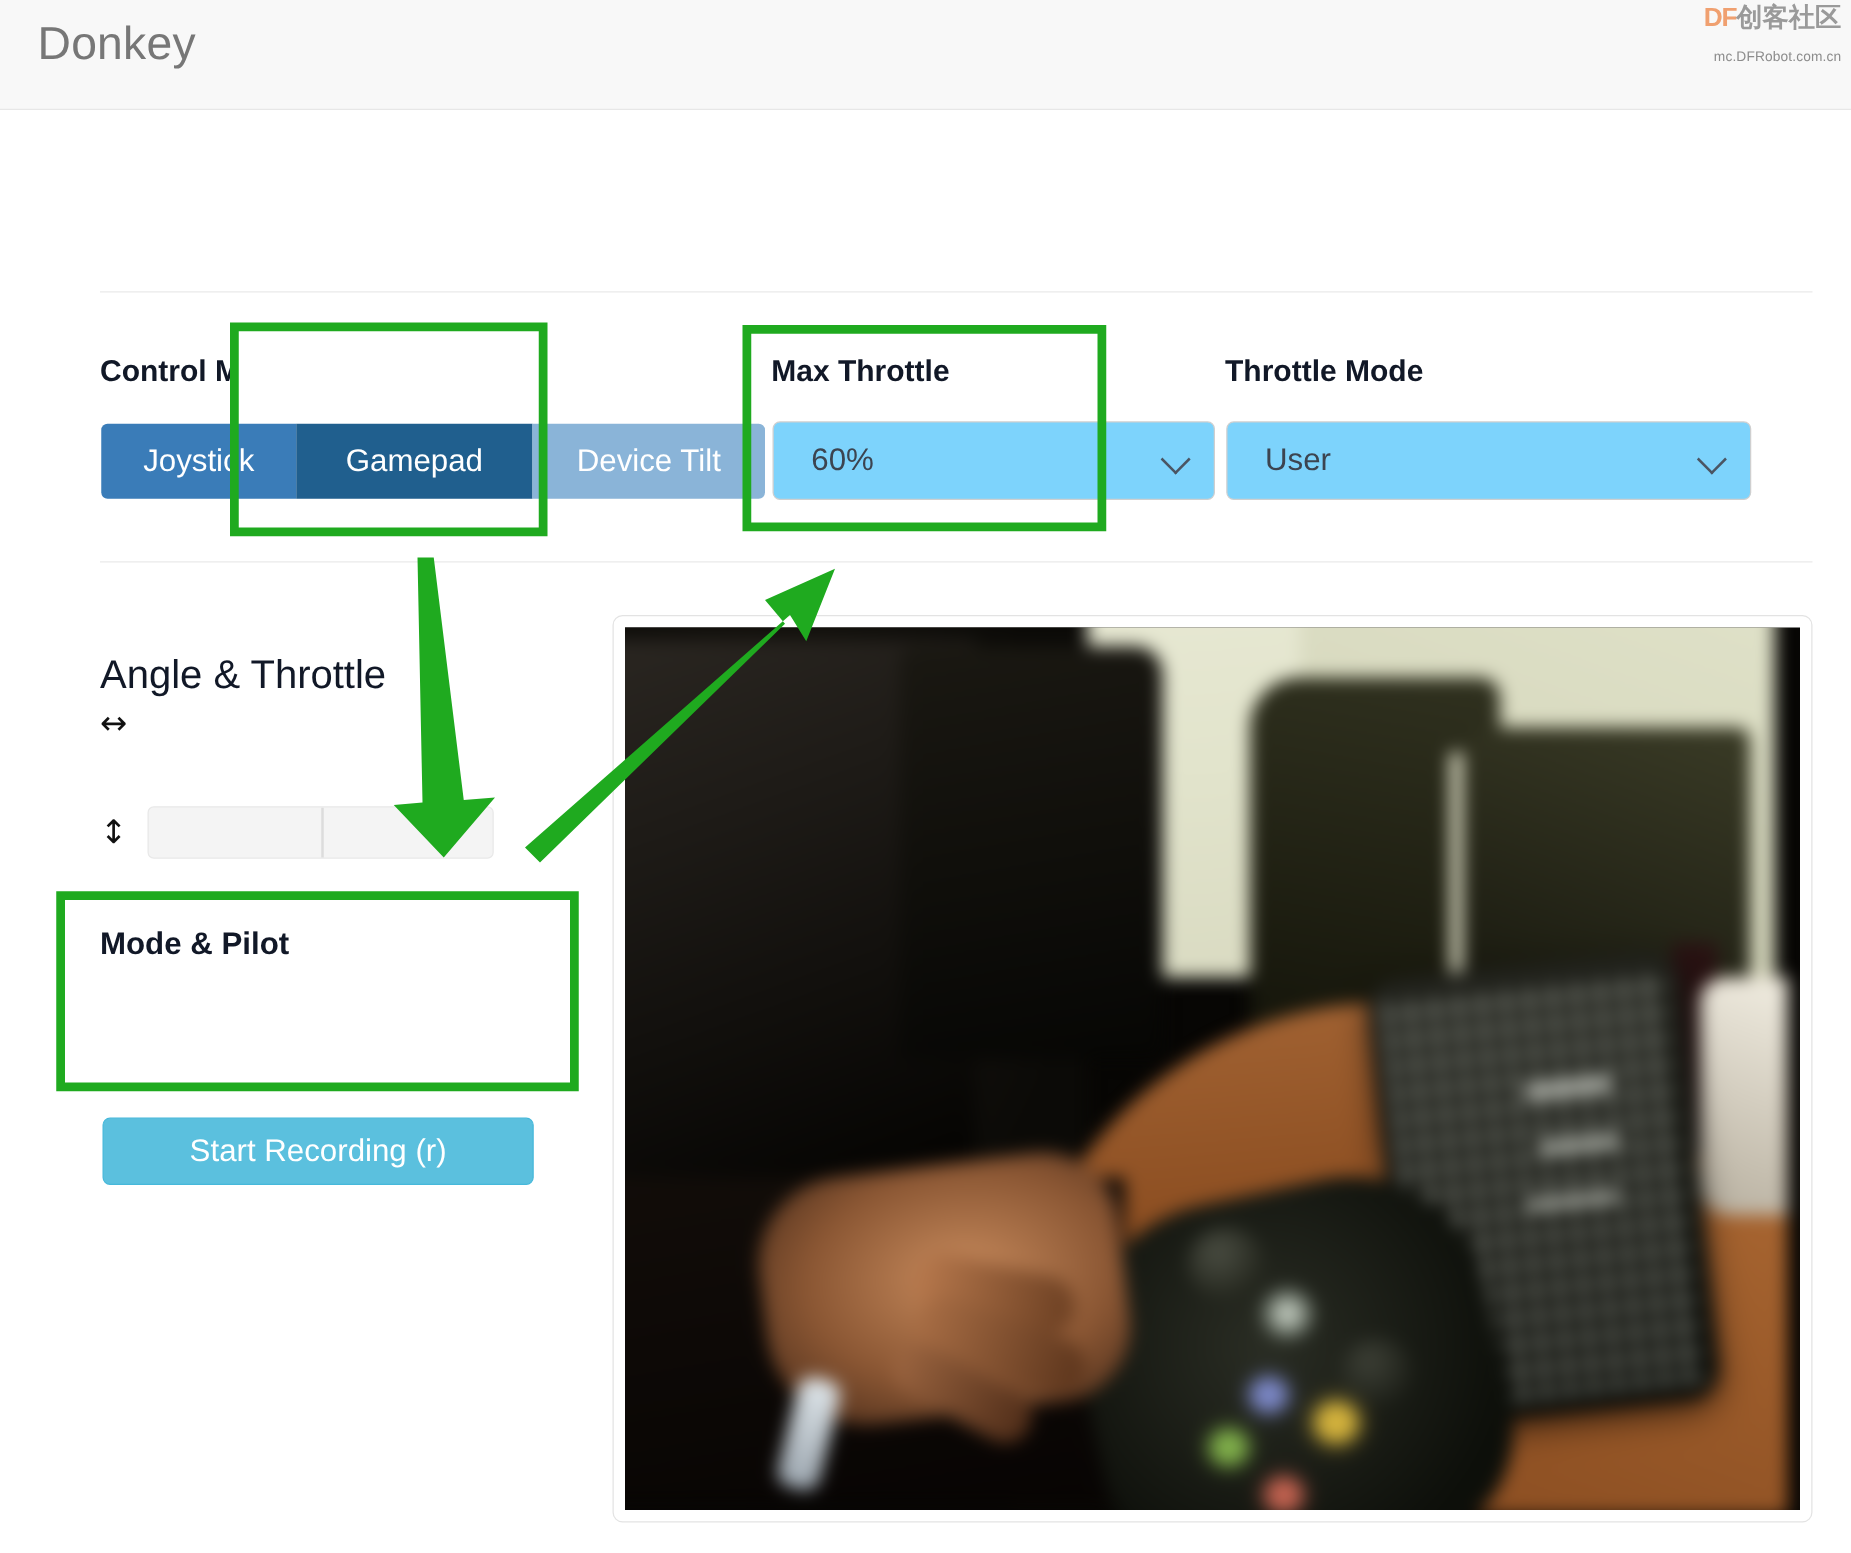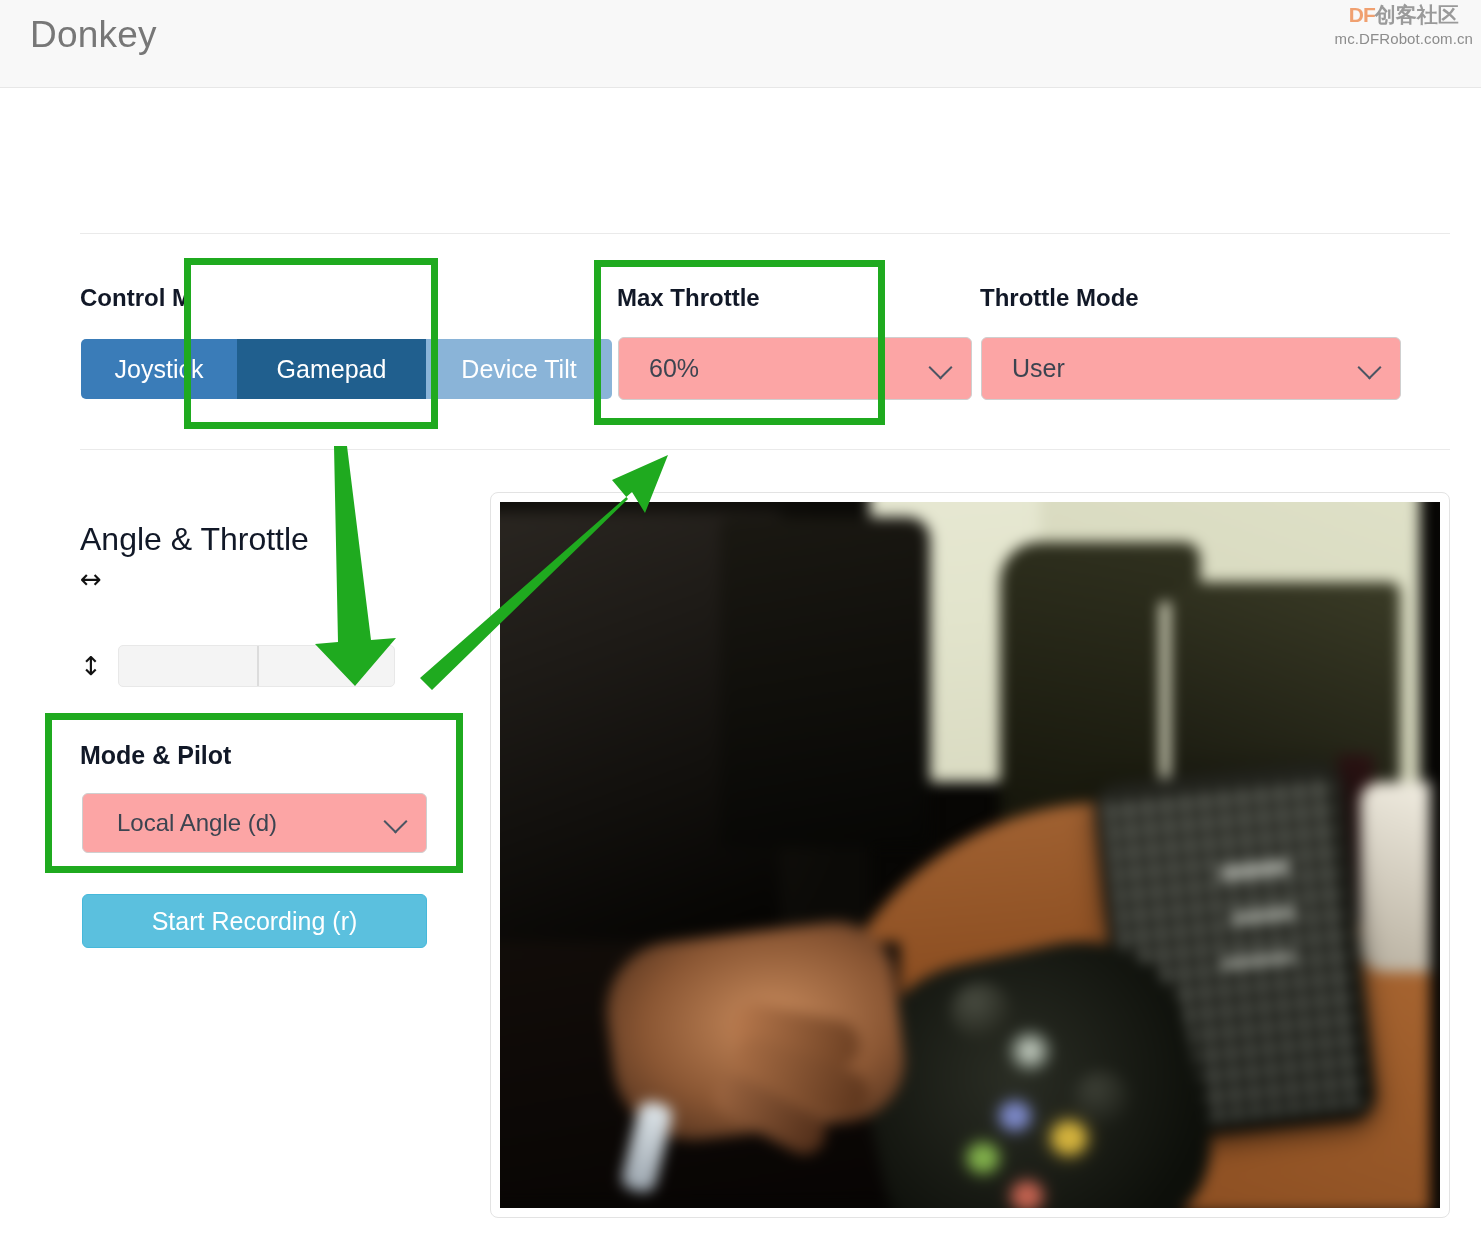--- a/index.html
+++ b/index.html
@@ -19,25 +19,25 @@
     background: #f8f8f8;
     border-bottom: 1px solid #e7e7e7;
   }
   .brand {
     position: absolute; left: 30px; top: 13px;
     font-size: 37px; color: #777777; font-weight: 400;
     letter-spacing: 0.2px; line-height: 1.2;
   }
 
   
-  .watermark { position: absolute; right: 8px; top: 4px; text-align: center; }
+  .watermark { position: absolute; right: 8px; top: 4px; text-align: right; }
   .wm-line1 { font-size: 21px; font-weight: bold; line-height: 1.05; white-space: nowrap; }
   .wm-df { color: #f0a070; letter-spacing: -1px; }
   .wm-cn { color: #9a9a9a; }
-  .wm-line2 { font-size: 15px; color: #8c8c8c; margin-top: 4px; white-space: nowrap; letter-spacing: 0.1px; }
+  .wm-line2 { font-size: 11px; color: #8c8c8c; margin-top: 14px; white-space: nowrap; letter-spacing: 0.1px; }
 
   
   .hr { position: absolute; left: 80px; width: 1370px; height: 1px; background: #eaeaea; }
   #hr-top { top: 233px; }
   #hr-mid { top: 449px; }
 
   
   .ctrl-label {
     position: absolute;
     font-size: 24px; font-weight: bold; color: #111827;
@@ -66,21 +66,21 @@
     display: flex; align-items: center; justify-content: center;
     color: #ffffff; font-size: 25px; padding: 0 24px;
     border: none; cursor: pointer; white-space: nowrap;
   }
   .btn.joystick   { background: #3a7cb8; border-radius: 5px 0 0 5px; width: 156px; }
   .btn.gamepad    { background: #205f8e; width: 189px; }
   .btn.devicetilt { background: #8ab4d8; border-radius: 0 5px 5px 0; width: 186px; }
 
   
   .select-box {
-    position: absolute; background: #fca5a5;
+    position: absolute; background: #7dd3fc;
     border: 1px solid #cfcfcf; border-radius: 6px;
     display: flex; align-items: center;
     font-size: 25px; color: #3c4450; padding-left: 30px;
   }
   #sel-max-throttle { left: 618px; top: 337px; width: 354px; height: 63px; }
   #sel-throttle-mode { left: 981px; top: 337px; width: 420px; height: 63px; }
   #sel-mode-pilot { left: 82px; top: 793px; width: 345px; height: 60px; padding-left: 34px; font-size: 24px; }
   .chev {
     position: absolute; right: 22px; top: 50%; width: 17px; height: 17px;
     margin-top: -10px;
@@ -319,24 +319,20 @@
 
   <div class="slider-row" id="row-throttle">
     <div class="slider-icon">↕</div>
     <div class="slider-track">
       <div class="slider-line"></div>
       <div class="slider-value"></div>
     </div>
   </div>
 
   <div id="lbl-mode-pilot">Mode &amp; Pilot</div>
-  <div class="select-box" id="sel-mode-pilot">
-    <span>Local Angle (d)</span>
-    <span class="chev"></span>
-  </div>
   <button id="btn-start-recording">Start Recording (r)</button>
 
   <div id="camera-panel">
     <div id="camera-feed">
       <div class="blurwrap">
         <div class="cam-layer wall"></div>
         <div class="cam-layer wall-right"></div>
         <div class="cam-layer chair"></div>
         <div class="cam-layer chairgap"></div>
         <div class="cam-layer chair2"></div>

